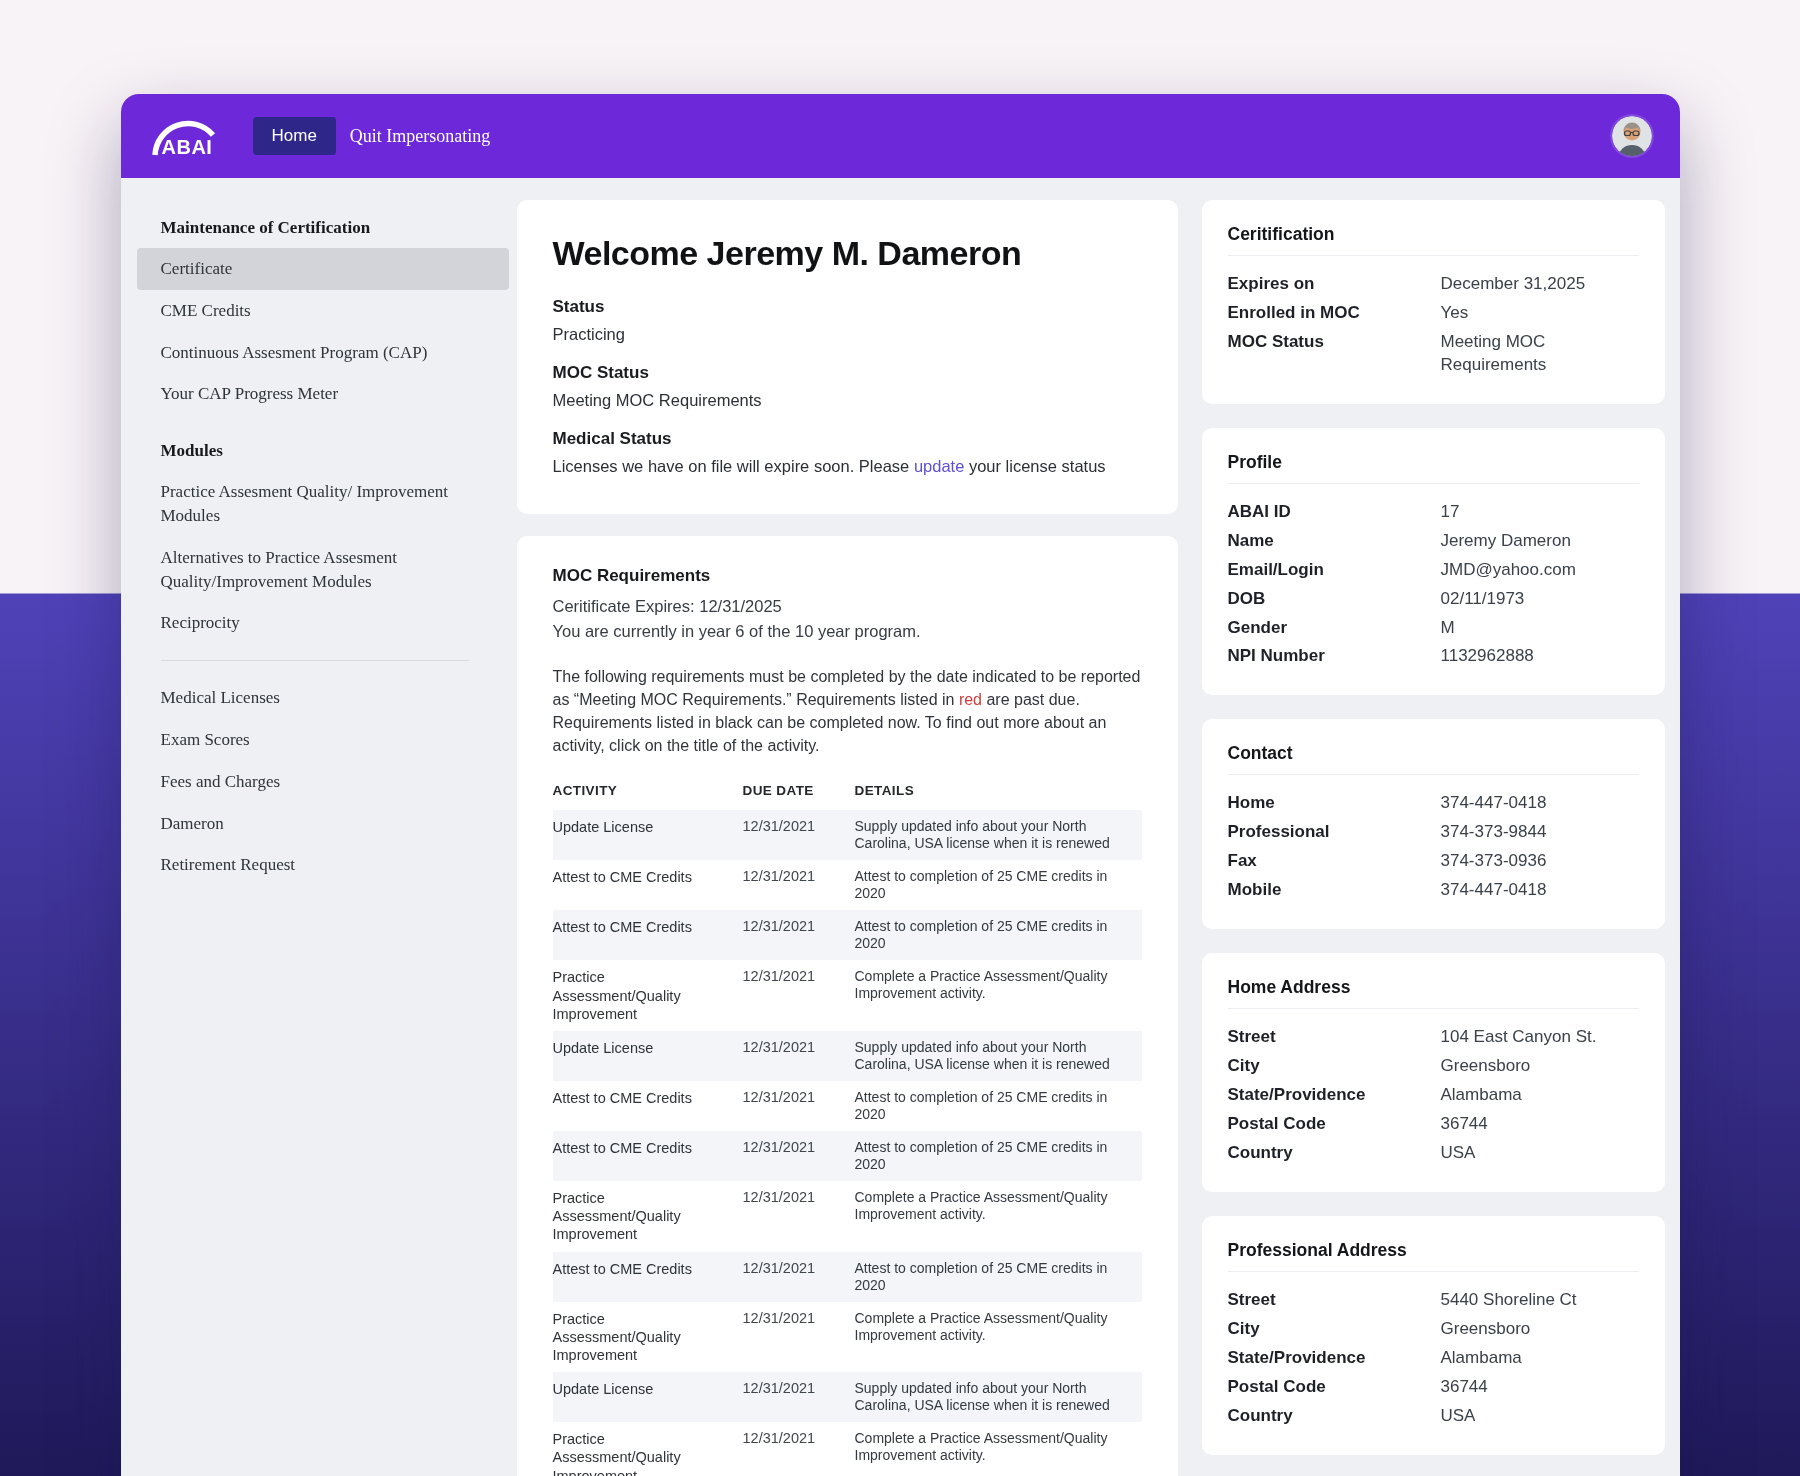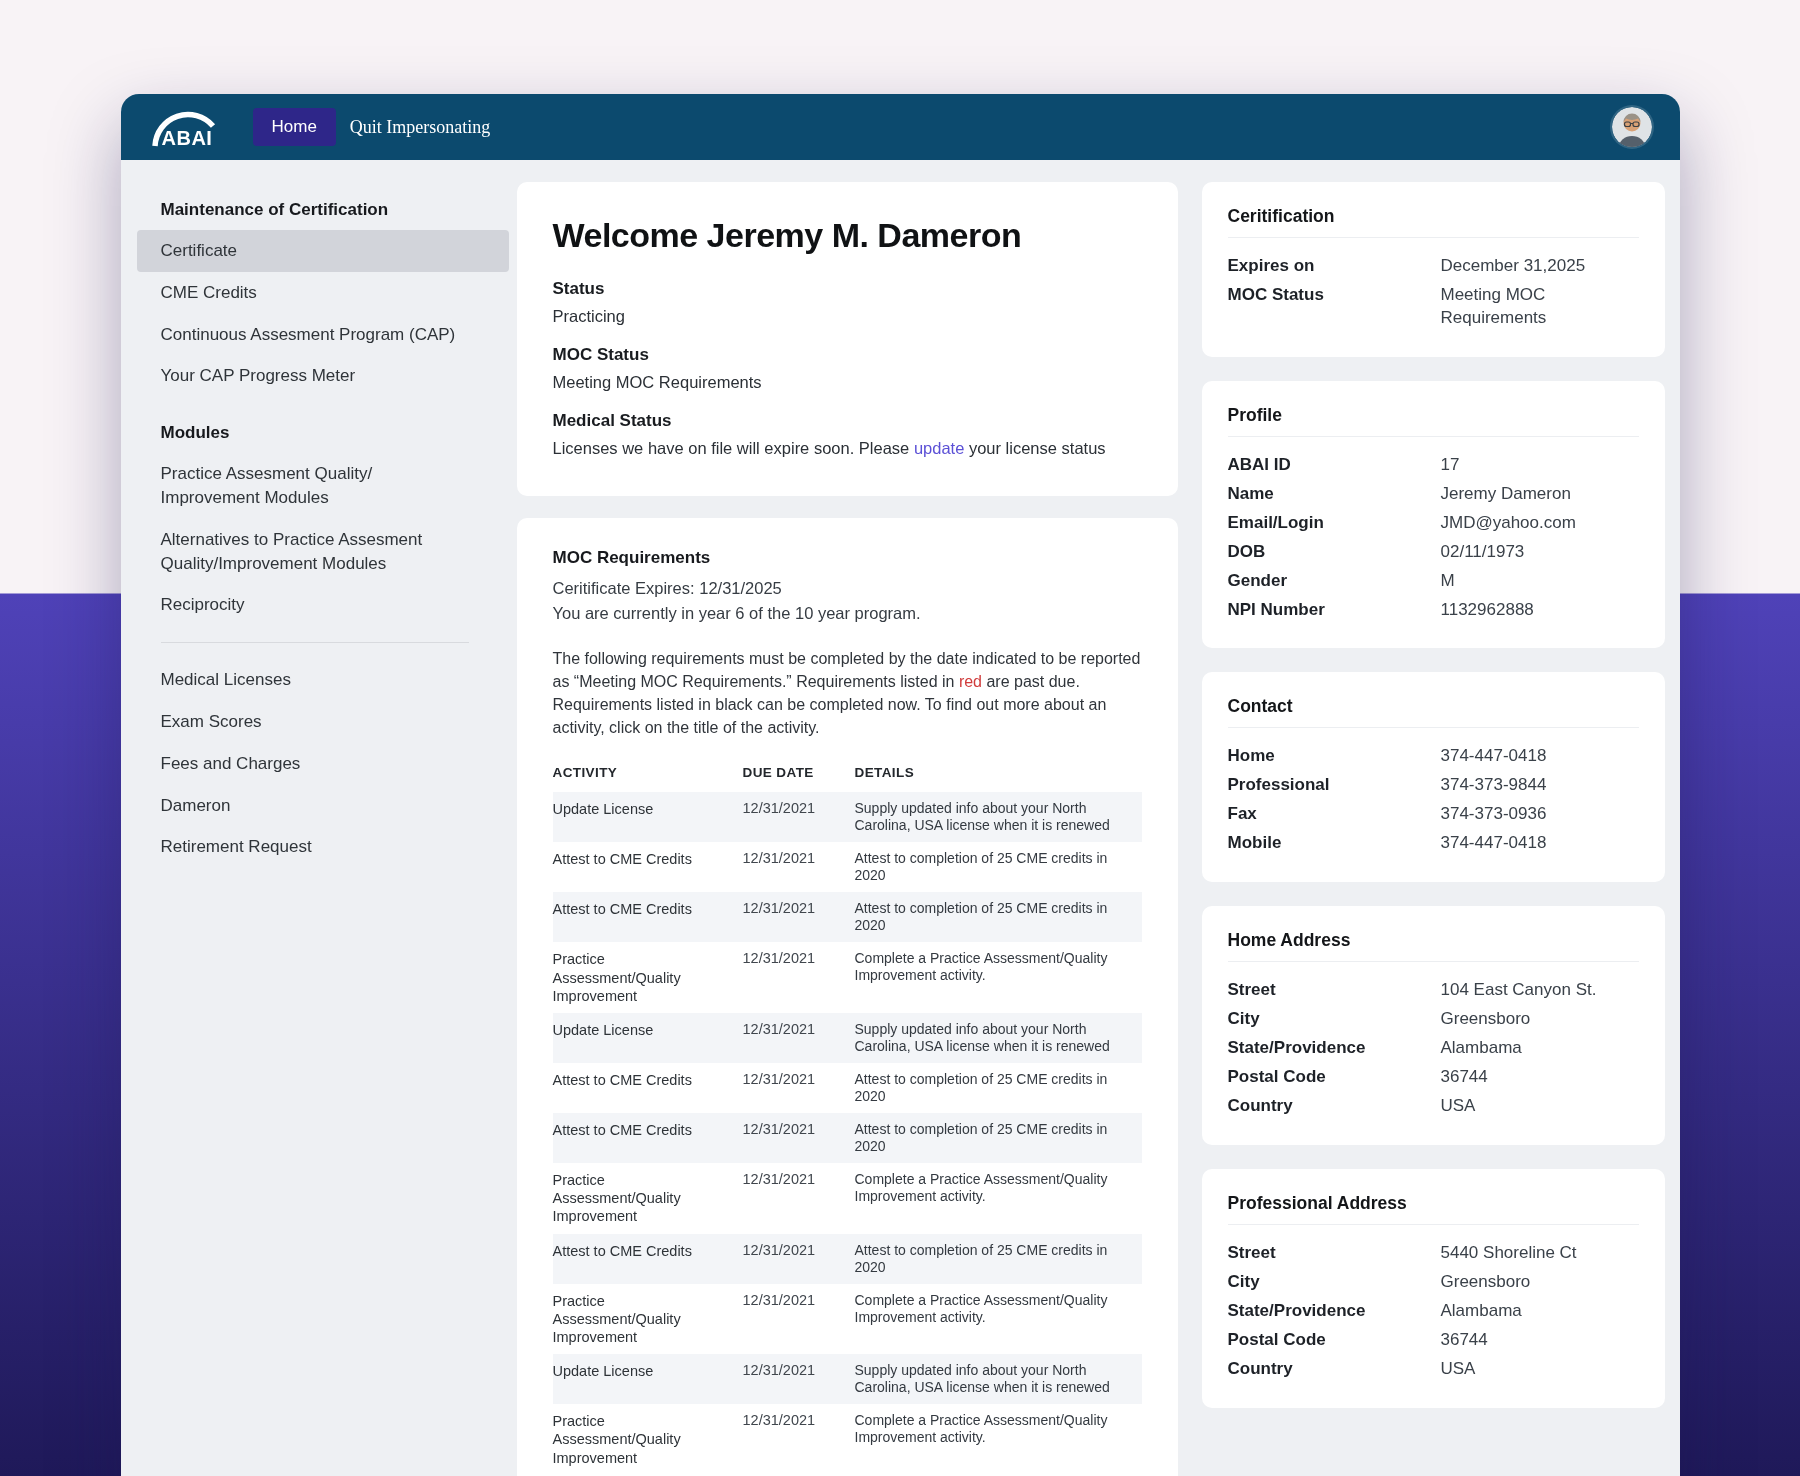--- a/index.html
+++ b/index.html
@@ -8,31 +8,31 @@
     font-family:"Liberation Sans", sans-serif;
     background:linear-gradient(180deg,#f8f3f6 0px,#f8f3f6 593px,#4f42b8 594px,#1f1959 1476px);
     -webkit-font-smoothing:antialiased;
   }
   .app-card {
     width:1559px; margin:94px auto 0; background:#eef0f3;
     border-radius:18px; overflow:hidden;
     box-shadow:0 30px 70px rgba(25,20,80,.35);
   }
   
-  .topbar { height:66px; background:#0c4a6e; display:flex; align-items:center; padding:0 28px; }
+  .topbar { height:84px; background:#6d28d9; display:flex; align-items:center; padding:0 28px; }
   .brand { position:relative; width:78px; height:50px; color:#fff; flex:none; }
   .brand svg { position:absolute; left:0; top:0; }
   .brand .brand-text { position:absolute; left:13px; bottom:2px; font-size:20px; font-weight:700; letter-spacing:.5px; }
   .nav-pill { margin-left:26px; background:#2e2689; color:#fff; font-size:17px; padding:9px 19px; border-radius:4px; cursor:pointer; }
   .nav-link { margin-left:14px; color:#fff; font-size:18px; cursor:pointer;font-family:Liberation Serif, serif; }
   .avatar { margin-left:auto; width:40px; height:40px; border-radius:50%; overflow:hidden; flex:none; cursor:pointer; box-shadow:0 0 0 2px rgba(255,255,255,.15); }
   
   .content { display:flex; align-items:flex-start; padding:22px 14px 26px 0; }
   
-  .sidebar { width:396px; flex:none; padding-top:8px; }
+  .sidebar { width:396px; flex:none; padding-top:8px;font-family:Liberation Serif, serif; }
   .side-header { font-size:17px; font-weight:700; color:#17191d; padding:10px 40px 10px 40px; }
   .side-header.mt { margin-top:16px; }
   .side-item { margin:0 8px 0 16px; padding:9px 40px 9px 24px; border-radius:4px;
                font-size:17px; color:#2f3439; line-height:1.4; cursor:pointer; }
   .side-item.active { background:#d2d4da; }
   .side-divider { height:1px; background:#d8dade; margin:16px 48px 16px 40px; }
   
   .main-col { width:661px; flex:none; display:flex; flex-direction:column; gap:22px; }
   .panel { background:#fff; border-radius:10px; padding:30px 36px 32px; }
   .welcome-title { font-size:34px; font-weight:700; color:#101214; letter-spacing:-.5px; margin:4px 0 24px; }
@@ -207,20 +207,24 @@
 
     <div class="right-col">
 
       <section class="rcard">
         <div class="rcard-title">Ceritification</div>
         <div class="rrow">
           <div class="rlabel">Expires on</div>
           <div class="rvalue">December 31,2025</div>
         </div>
         <div class="rrow">
+          <div class="rlabel">Enrolled in MOC</div>
+          <div class="rvalue">Yes</div>
+        </div>
+        <div class="rrow">
           <div class="rlabel">MOC Status</div>
           <div class="rvalue">Meeting MOC Requirements</div>
         </div>
       </section>
 
       <section class="rcard">
         <div class="rcard-title">Profile</div>
         <div class="rrow">
           <div class="rlabel">ABAI ID</div>
           <div class="rvalue">17</div>

